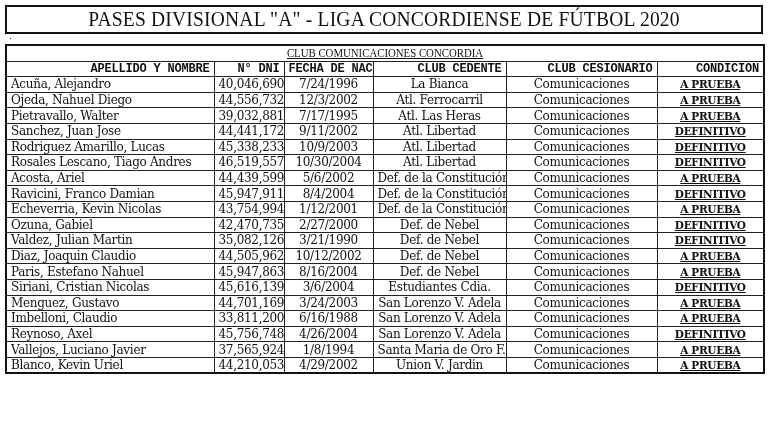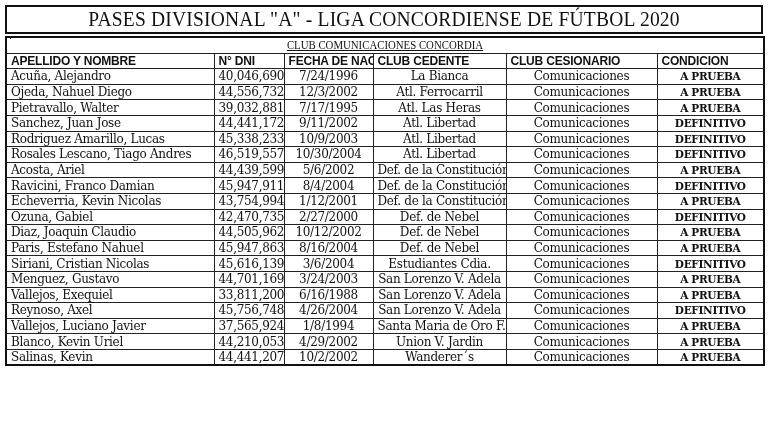--- a/index.html
+++ b/index.html
@@ -38,21 +38,21 @@
       position: absolute;
       left: 10px;
       top: 38px;
       width: 1px;
       height: 1px;
       background: #333;
     }
     table.main {
       position: absolute;
       left: 5px;
-      top: 36px;
+      top: 44px;
       width: 758px;
       border-collapse: collapse;
       table-layout: fixed;
       border: 2px solid #111;
     }
     table.main td, table.main th {
       border: 1px solid #222;
       padding: 0 4px;
       height: 14.6px;
       line-height: 14px;
@@ -67,36 +67,36 @@
       font-size: 19px;
       line-height: 20px;
       border-bottom: 2px solid #111;
     }
     .club-row td span {
       text-decoration: underline;
       display: inline-block;
       transform: scaleX(0.9);
     }
     .head-row th {
-      font-family: Liberation Sans, sans-serif;
+      font-family: Liberation Mono, monospace;
       font-weight: bold;
       font-size: 10.5px;
-      text-align: left;
+      text-align: right;
       height: 15px;
       border-bottom: 2px solid #111;
       letter-spacing: -0.2px;
     }
     .data-row td {
       font-family: "DejaVu Serif", serif;
       font-size: 11px;
       letter-spacing: -0.3px;
     }
     .c-name { text-align: left; margin-left: 48px; }
     .c-dni, .c-fecha, .c-ced, .c-ces, .c-cond { text-align: center; }
-    .c-cond { font-weight: bold; font-size: 10.5px !important; }
+    .c-cond { font-weight: bold; font-size: 10.5px !important; text-decoration: underline; }
     .col-name { width: 208px; }
     .col-dni { width: 70px; }
     .col-fecha { width: 89px; }
     .col-ced { width: 133px; }
     .col-ces { width: 151px; }
     .col-cond { width: 107px; }
   </style>
 </head>
 <body>
 
@@ -202,20 +202,28 @@
       </tr>
       <tr class="data-row">
         <td class="c-name">Ozuna, Gabiel</td>
         <td class="c-dni">42,470,735</td>
         <td class="c-fecha">2/27/2000</td>
         <td class="c-ced">Def. de Nebel</td>
         <td class="c-ces">Comunicaciones</td>
         <td class="c-cond">DEFINITIVO</td>
       </tr>
       <tr class="data-row">
+        <td class="c-name">Valdez, Julian Martin</td>
+        <td class="c-dni">35,082,126</td>
+        <td class="c-fecha">3/21/1990</td>
+        <td class="c-ced">Def. de Nebel</td>
+        <td class="c-ces">Comunicaciones</td>
+        <td class="c-cond">DEFINITIVO</td>
+      </tr>
+      <tr class="data-row">
         <td class="c-name">Diaz, Joaquin Claudio</td>
         <td class="c-dni">44,505,962</td>
         <td class="c-fecha">10/12/2002</td>
         <td class="c-ced">Def. de Nebel</td>
         <td class="c-ces">Comunicaciones</td>
         <td class="c-cond">A PRUEBA</td>
       </tr>
       <tr class="data-row">
         <td class="c-name">Paris, Estefano Nahuel</td>
         <td class="c-dni">45,947,863</td>
@@ -234,21 +242,21 @@
       </tr>
       <tr class="data-row">
         <td class="c-name">Menguez, Gustavo</td>
         <td class="c-dni">44,701,169</td>
         <td class="c-fecha">3/24/2003</td>
         <td class="c-ced">San Lorenzo V. Adela</td>
         <td class="c-ces">Comunicaciones</td>
         <td class="c-cond">A PRUEBA</td>
       </tr>
       <tr class="data-row">
-        <td class="c-name">Vallejos, Exequiel</td>
+        <td class="c-name">Imbelloni, Claudio</td>
         <td class="c-dni">33,811,200</td>
         <td class="c-fecha">6/16/1988</td>
         <td class="c-ced">San Lorenzo V. Adela</td>
         <td class="c-ces">Comunicaciones</td>
         <td class="c-cond">A PRUEBA</td>
       </tr>
       <tr class="data-row">
         <td class="c-name">Reynoso, Axel</td>
         <td class="c-dni">45,756,748</td>
         <td class="c-fecha">4/26/2004</td>
@@ -265,22 +273,14 @@
         <td class="c-cond">A PRUEBA</td>
       </tr>
       <tr class="data-row">
         <td class="c-name">Blanco, Kevin Uriel</td>
         <td class="c-dni">44,210,053</td>
         <td class="c-fecha">4/29/2002</td>
         <td class="c-ced">Union V. Jardin</td>
         <td class="c-ces">Comunicaciones</td>
         <td class="c-cond">A PRUEBA</td>
       </tr>
-      <tr class="data-row">
-        <td class="c-name">Salinas, Kevin</td>
-        <td class="c-dni">44,441,207</td>
-        <td class="c-fecha">10/2/2002</td>
-        <td class="c-ced">Wanderer´s</td>
-        <td class="c-ces">Comunicaciones</td>
-        <td class="c-cond">A PRUEBA</td>
-      </tr>
     </tbody>
 </table>
 
 </body></html>

